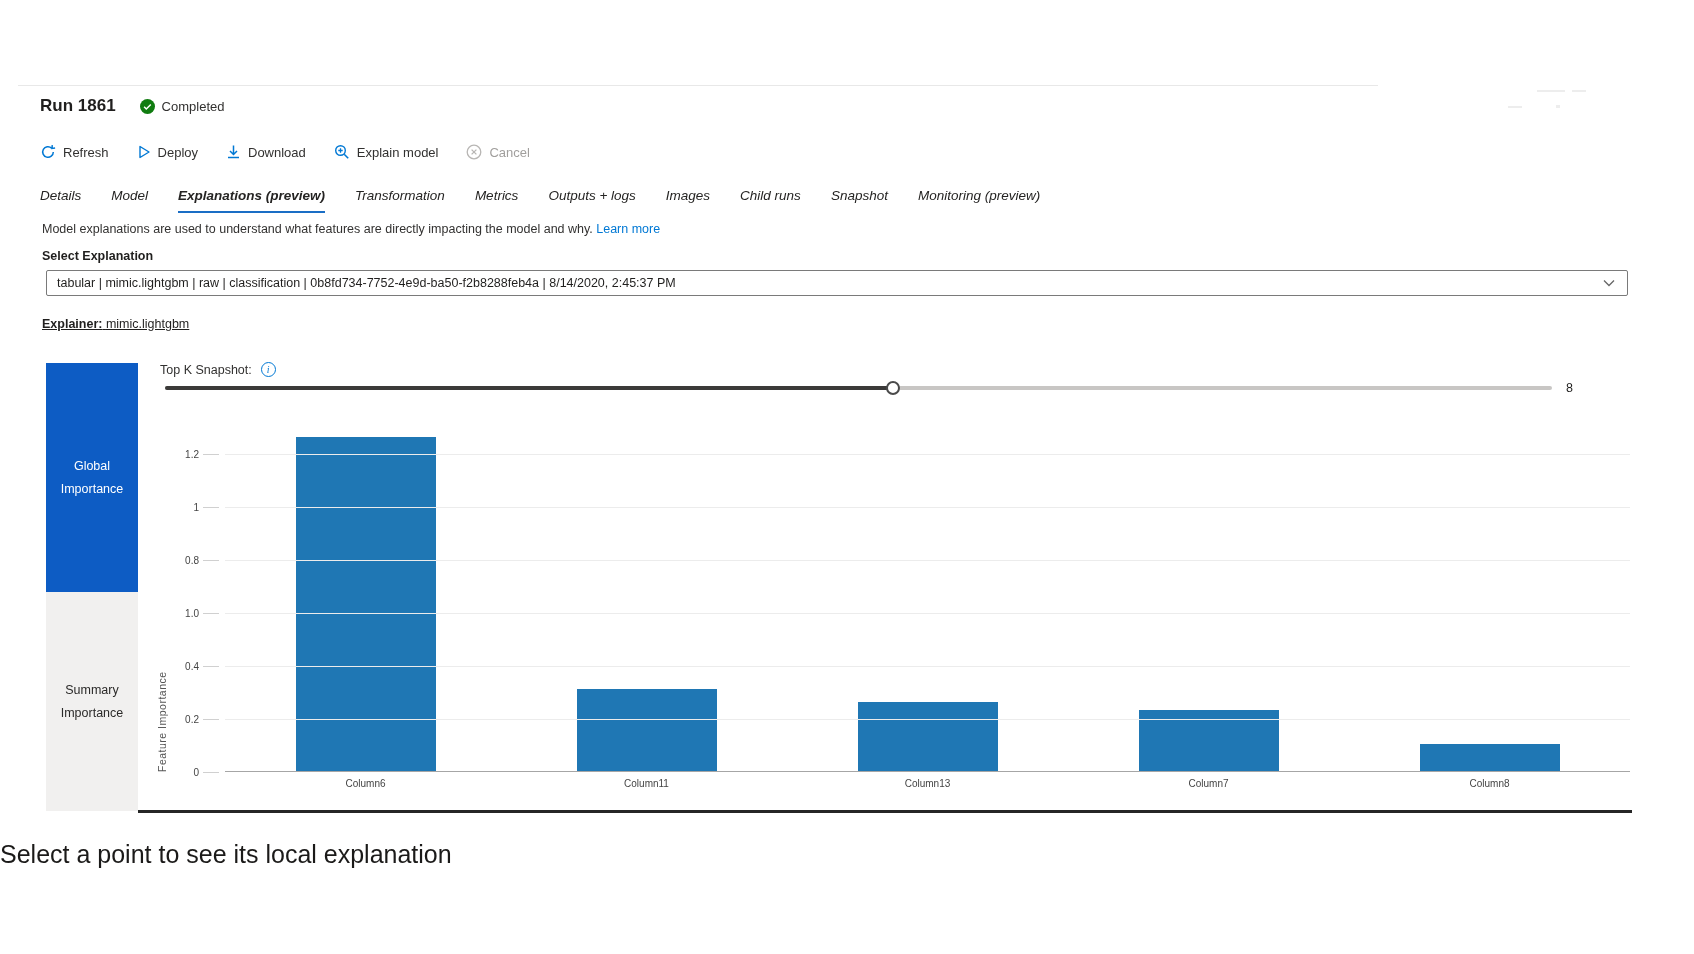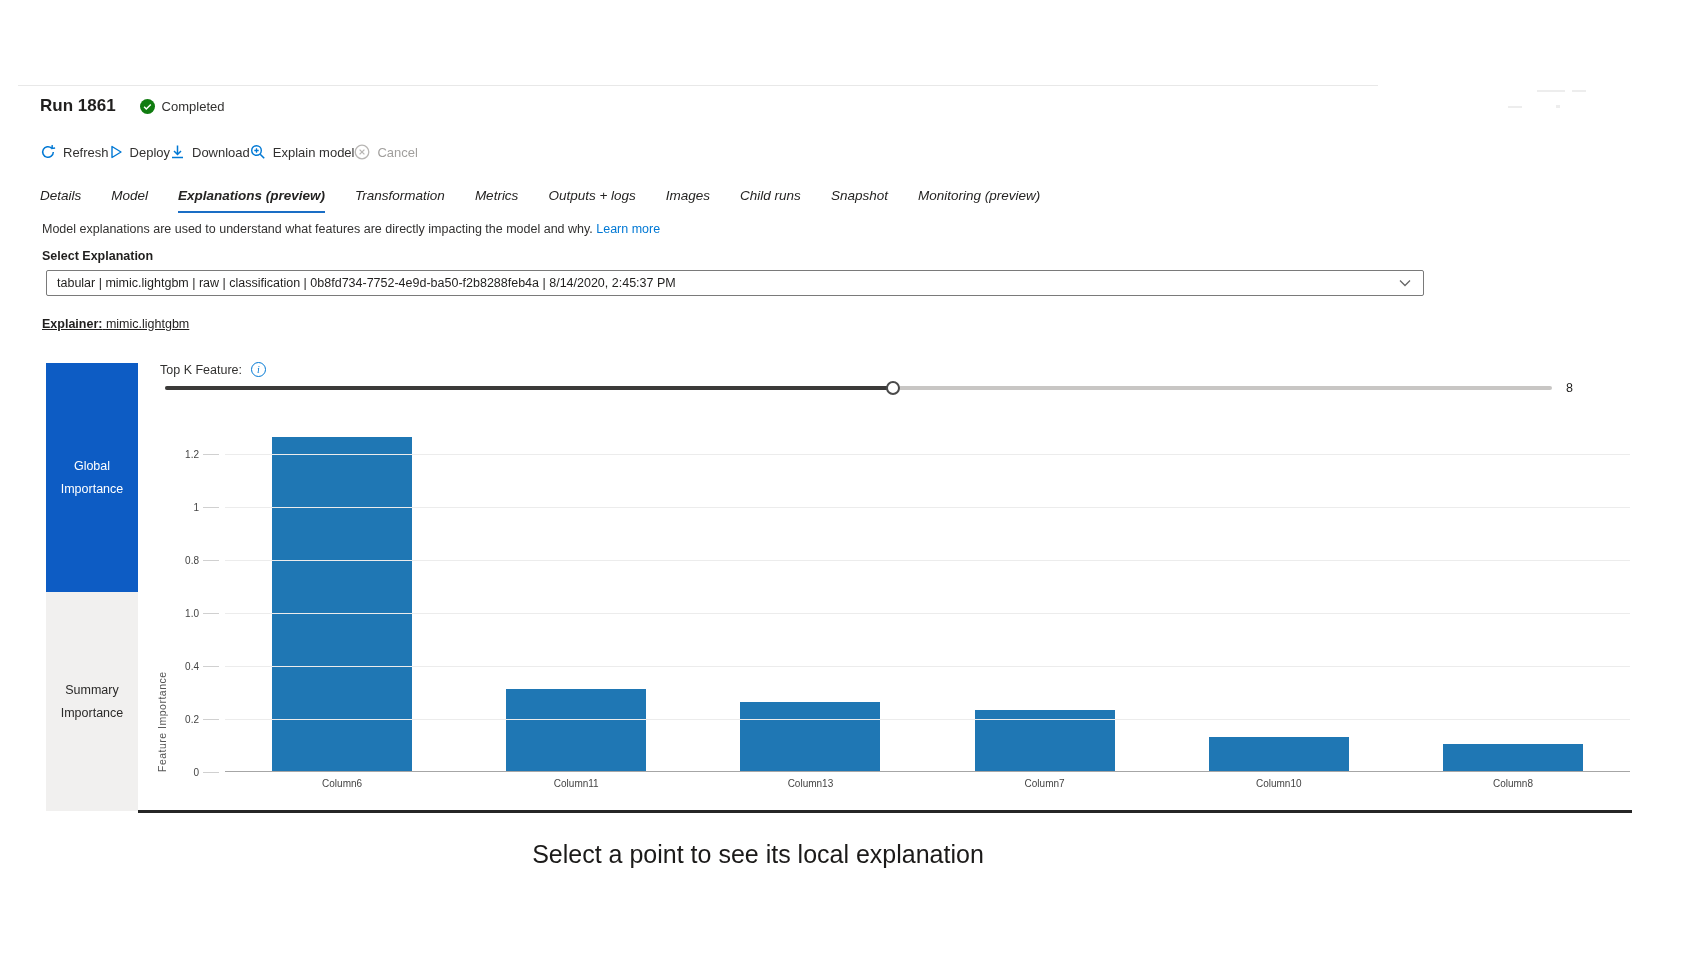--- a/index.html
+++ b/index.html
@@ -9,34 +9,34 @@
 
   .top-line { position:absolute; left:18px; top:85px; width:1360px; height:1px; background:#e8e8e8; }
   .faint-mark { position:absolute; background:#ededed; }
 
   
   .run-row { position:absolute; left:40px; top:96px; display:flex; align-items:center; gap:24px; }
   .run-title { font-size:17px; font-weight:700; color:#201f1e; }
   .status { display:flex; align-items:center; gap:7px; font-size:13px; color:#323130; }
 
   
-  .toolbar { position:absolute; left:40px; top:140px; display:flex; align-items:center; height:24px; }
+  .toolbar { position:absolute; left:40px; top:140px; display:flex; align-items:center; gap:28px; height:24px; }
   .tb-item { display:flex; align-items:center; gap:7px; font-size:13px; color:#323130; cursor:pointer; background:none; border:none; font-family:inherit; }
   .tb-item.disabled { color:#a19f9d; cursor:default; }
 
   
   .tabs { position:absolute; left:40px; top:188px; display:flex; gap:30px; }
   .tab { font-size:13.5px; color:#252423; padding-bottom:8px; cursor:pointer; border-bottom:2.5px solid transparent;font-style:italic; }
   .tab.active { font-weight:700; border-bottom:2.5px solid #1a6ec5; }
 
   .desc { position:absolute; left:42px; top:222px; font-size:12.5px; color:#323130; }
   .link { color:#0078d4; cursor:pointer; text-decoration:none; }
 
   .select-label { position:absolute; left:42px; top:249px; font-size:12.5px; font-weight:700; color:#201f1e; }
-  .dropdown { position:absolute; left:46px; top:270px; width:1378px; height:26px; border:1px solid #7a7a7a; border-radius:2px; background:#fff; display:flex; align-items:center; cursor:pointer; }
+  .dropdown { position:absolute; left:46px; top:270px; width:1582px; height:26px; border:1px solid #7a7a7a; border-radius:2px; background:#fff; display:flex; align-items:center; cursor:pointer; }
   .dropdown-text { padding-left:10px; font-size:12.5px; color:#201f1e; white-space:nowrap; }
   .dropdown-chevron { position:absolute; right:12px; top:8px; }
 
   .explainer-row { position:absolute; left:42px; top:317px; font-size:12.5px; color:#201f1e;text-decoration:underline; }
   .explainer-row b { font-weight:700; }
 
   
   .side-item { position:absolute; left:46px; width:92px; display:flex; flex-direction:column; align-items:center; justify-content:center; gap:9px; font-size:12.5px; cursor:pointer; text-align:center; }
   .side-global { top:363px; height:229px; background:#0d5cc4; color:#fff; }
   .side-summary { top:592px; height:219px; background:#f1f0ef; color:#2b2a29; }
@@ -56,21 +56,21 @@
   .gridline { position:absolute; left:0; width:100%; height:1px; background:#ececec; }
   .ytick-label { position:absolute; right:100%; margin-right:26px; transform:translateY(-50%); font-size:10px; color:#444; white-space:nowrap; }
   .ytick-dash { position:absolute; left:-22px; width:16px; height:1px; background:#d0d0d0; }
   .slots { position:absolute; left:0; top:0; width:100%; height:100%; display:flex; }
   .slot { position:relative; flex:1; height:100%; }
   .bar { position:absolute; left:50%; transform:translateX(-50%); bottom:0; width:140px; background:#1f77b4; cursor:pointer; }
   .xtick { position:absolute; left:50%; transform:translateX(-50%); top:351px; font-size:10px; color:#444; white-space:nowrap; }
 
   .chart-bottom-line { position:absolute; left:138px; top:810px; width:1494px; height:3px; background:#262626; }
 
-  .footer-hint { position:absolute; left:0; top:840px; width:1460px; text-align:center; font-size:25px; color:#1b1a19;margin-left:28px; }
+  .footer-hint { position:absolute; left:0; top:840px; width:1460px; font-size:25px; color:#1b1a19; }
 
   svg { display:block; }
 </style>
 </head>
 <body>
 
 <div class="page">
 
   <div class="top-line"></div>
   <div class="faint-mark" style="left:1537px;top:90px;width:28px;height:2px;"></div>
@@ -174,21 +174,21 @@
   <div class="side-item side-global">
     <span>Global</span>
     <span>Importance</span>
   </div>
   <div class="side-item side-summary">
     <span>Summary</span>
     <span>Importance</span>
   </div>
 
   <div class="topk">
-    <span>Top K Feature:</span>
+    <span>Top K Snapshot:</span>
     <span class="info-icon">i</span>
   </div>
   <div class="slider">
     <div class="slider-track"></div>
     <div class="slider-fill" id="slider-fill" style="width: 52.5%;"></div>
     <div class="slider-thumb" id="slider-thumb" style="left: calc(52.5% - 7px);"></div>
   </div>
   <div class="slider-value">8</div>
 
   <div class="ylabel">Feature Importance</div>
@@ -202,24 +202,20 @@
           <div class="bar" style="height: 82.2692px; background: rgb(31, 119, 180);"></div>
           <div class="xtick">Column11</div>
         </div>
         <div class="slot">
           <div class="bar" style="height: 69px; background: rgb(31, 119, 180);"></div>
           <div class="xtick">Column13</div>
         </div>
         <div class="slot">
           <div class="bar" style="height: 61.0385px; background: rgb(31, 119, 180);"></div>
           <div class="xtick">Column7</div>
-        </div>
-        <div class="slot">
-          <div class="bar" style="height: 34.5px; background: rgb(31, 119, 180);"></div>
-          <div class="xtick">Column10</div>
         </div>
         <div class="slot">
           <div class="bar" style="height: 26.5385px; background: rgb(31, 119, 180);"></div>
           <div class="xtick">Column8</div>
         </div>
       </div>
   <div class="ytick-dash" style="top: 345px;"></div>
       <div class="ytick-label" style="top: 345px;">0</div>
       <div class="gridline" style="top: 291.923px;"></div>
       <div class="ytick-dash" style="top: 291.923px;"></div>

